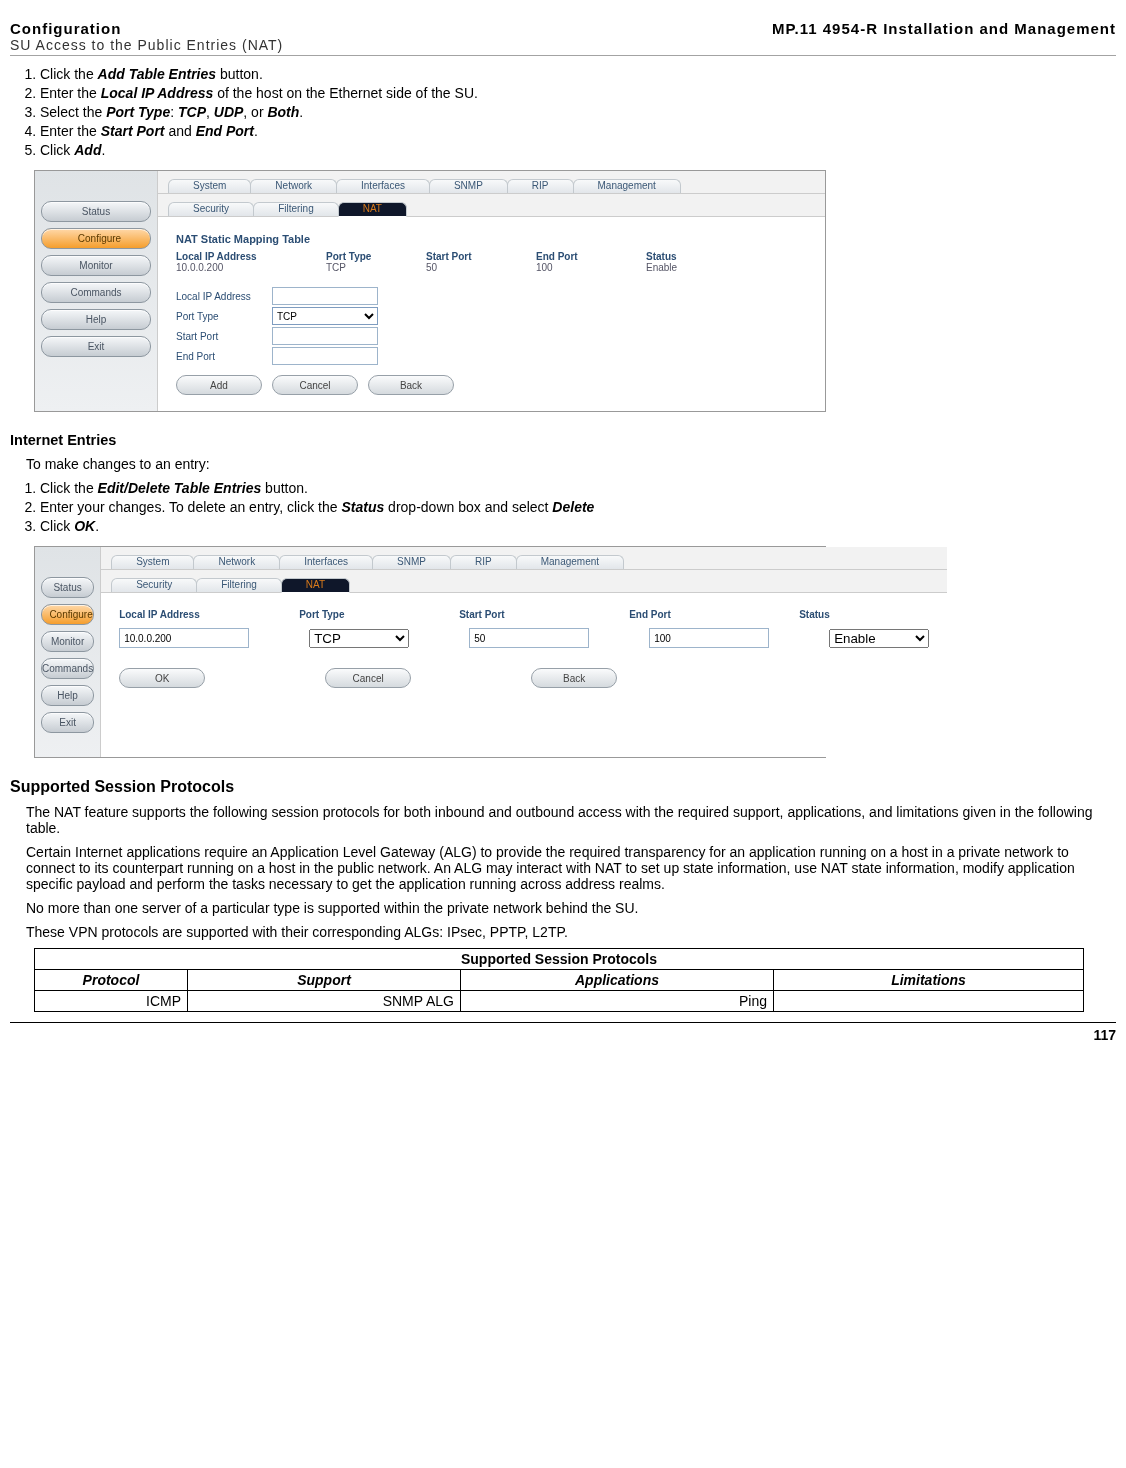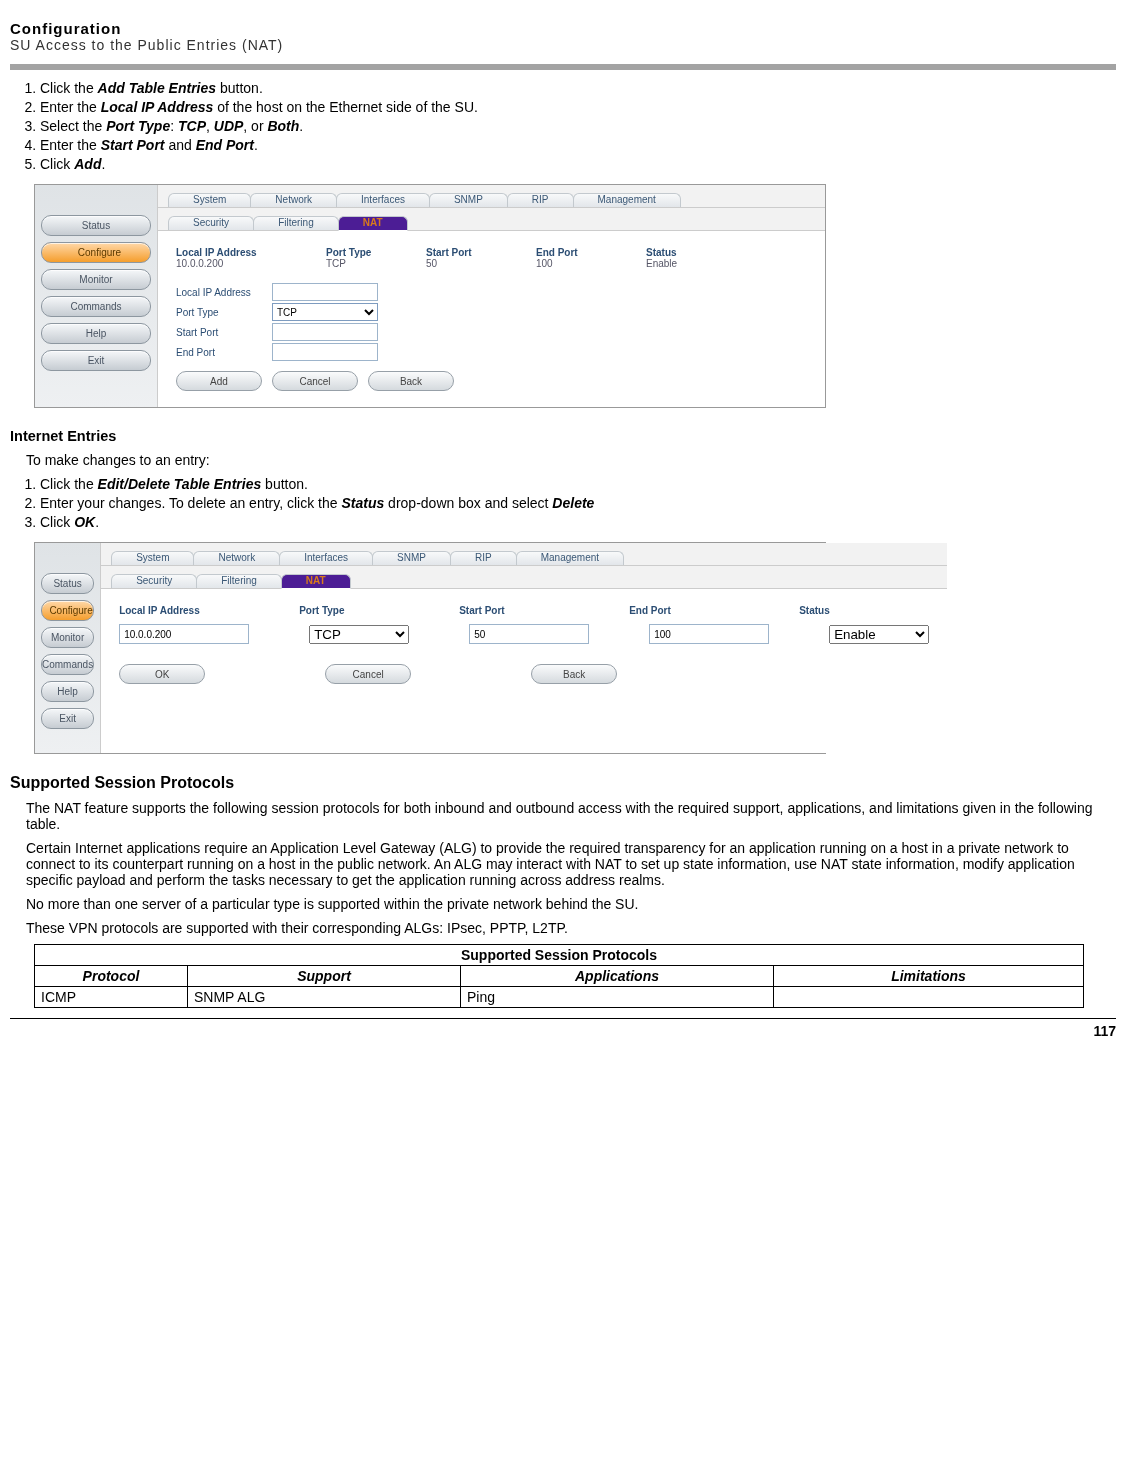--- a/index.html
+++ b/index.html
@@ -6,22 +6,22 @@
     font-family: Arial, Helvetica, sans-serif;
     font-size: 14px;
     color: #000;
     margin: 0;
     padding: 20px 10px 10px 10px;
     width: 1106px;
   }
   .header-row {
     display: flex;
     justify-content: space-between;
-    border-bottom: 6px solid #a3a3a3;
-    padding-bottom: 11px;
+    border-bottom: 1px solid #a3a3a3;
+    padding-bottom: 2px;
     margin-bottom: 10px;
   }
   .header-left-top { font-weight: bold; letter-spacing: 1px; font-size: 15px; }
   .header-left-sub { letter-spacing: 1px; font-size: 14px; color:#333;}
   .header-right { font-weight: bold; letter-spacing: 1px; font-size: 15px; }
   ol { margin: 6px 0 12px 30px; padding: 0; }
   ol li { margin: 3px 0; }
   .bold { font-weight: bold; font-style: italic; }
   .section-heading { font-weight: bold; font-size: 14.5px; margin: 20px 0 8px 0;}
   .sub-heading { font-weight: bold; font-size: 16px; margin: 20px 0 8px 0;}
@@ -83,23 +83,23 @@
     color: #3b5876;
     padding: 0 24px;
     background: linear-gradient(to bottom,#f8f9fa,#e2e6ea);
     border: 1px solid #c3c9ce;
     border-bottom: none;
     border-radius: 6px 6px 0 0;
     margin-right: -1px;
     height: 13px;
   }
   .tab.active {
-    background: #4c1d95;
+    background: #0f172a;
     color: #d97a1b;
-    font-weight: bold;
+    font-weight: normal;
     border-bottom: 1px solid #fff;
     position: relative;
     top: 1px;
   }
   .ss-content {
     padding: 16px 18px;
     font-size: 10px;
     color: #455;
   }
   .ss-content .title {
@@ -123,34 +123,35 @@
     display:flex; align-items:center; justify-content:center;
   }
 
   
   .edit-row { display:flex; gap:20px; align-items:center; }
   .edit-row input[type=text]{height:16px; border:1px solid #9db4cb; font-size:10px; padding:1px 4px;}
   .w-ip{width:120px}.w-sel{width:100px}.w-num{width:110px}.w-st{width:100px}
 
   
   table.proto { border-collapse: collapse; margin: 8px 0 8px 24px; width: 1050px; }
-  table.proto th, table.proto td { border: 1px solid #000; padding: 2px 6px; font-size:14px; text-align:left;}
+  table.proto th, table.proto td { border: 1px solid #000; padding: 2px 6px; font-size:14px; text-align:right;}
   table.proto th { text-align:center; font-weight:bold; }
 
   .footer { border-top:1px solid #000; margin-top: 10px; text-align:right; font-weight:bold; padding-top:4px;}
   select{font-family:Tahoma,Arial,sans-serif;}
 </style>
 </head>
 <body>
 
 <div class="header-row">
   <div>
     <div class="header-left-top">Configuration</div>
     <div class="header-left-sub">SU Access to the Public Entries (NAT)</div>
   </div>
+  <div class="header-right">MP.11 4954-R Installation and Management</div>
 </div>
 
 <ol>
   <li><span>Click the </span><span class="bold">Add Table Entries</span><span> button.</span></li>
   <li><span>Enter the </span><span class="bold">Local IP Address</span><span> of the host on the Ethernet side of the SU.</span></li>
   <li><span>Select the </span><span class="bold">Port Type</span><span>: </span><span class="bold">TCP</span><span>, </span><span class="bold">UDP</span><span>, or </span><span class="bold">Both</span><span>.</span></li>
   <li><span>Enter the </span><span class="bold">Start Port</span><span> and </span><span class="bold">End Port</span><span>.</span></li>
   <li><span>Click </span><span class="bold">Add</span><span>.</span></li>
 </ol>
 
@@ -172,20 +173,21 @@
         <div class="tab">SNMP</div>
         <div class="tab">RIP</div>
         <div class="tab">Management</div>
       </div>
       <div class="tab-row second">
         <div class="tab">Security</div>
         <div class="tab">Filtering</div>
         <div class="tab active">NAT</div>
       </div>
       <div class="ss-content">
+        <div class="title">NAT Static Mapping Table</div>
         <div class="nat-cols">
           <span class="c-ip">Local IP Address</span>
           <span class="c-pt">Port Type</span>
           <span class="c-sp">Start Port</span>
           <span class="c-ep">End Port</span>
           <span class="c-st">Status</span>
         </div>
         <div class="nat-vals">
           <span class="c-ip">10.0.0.200</span>
           <span class="c-pt">TCP</span>

